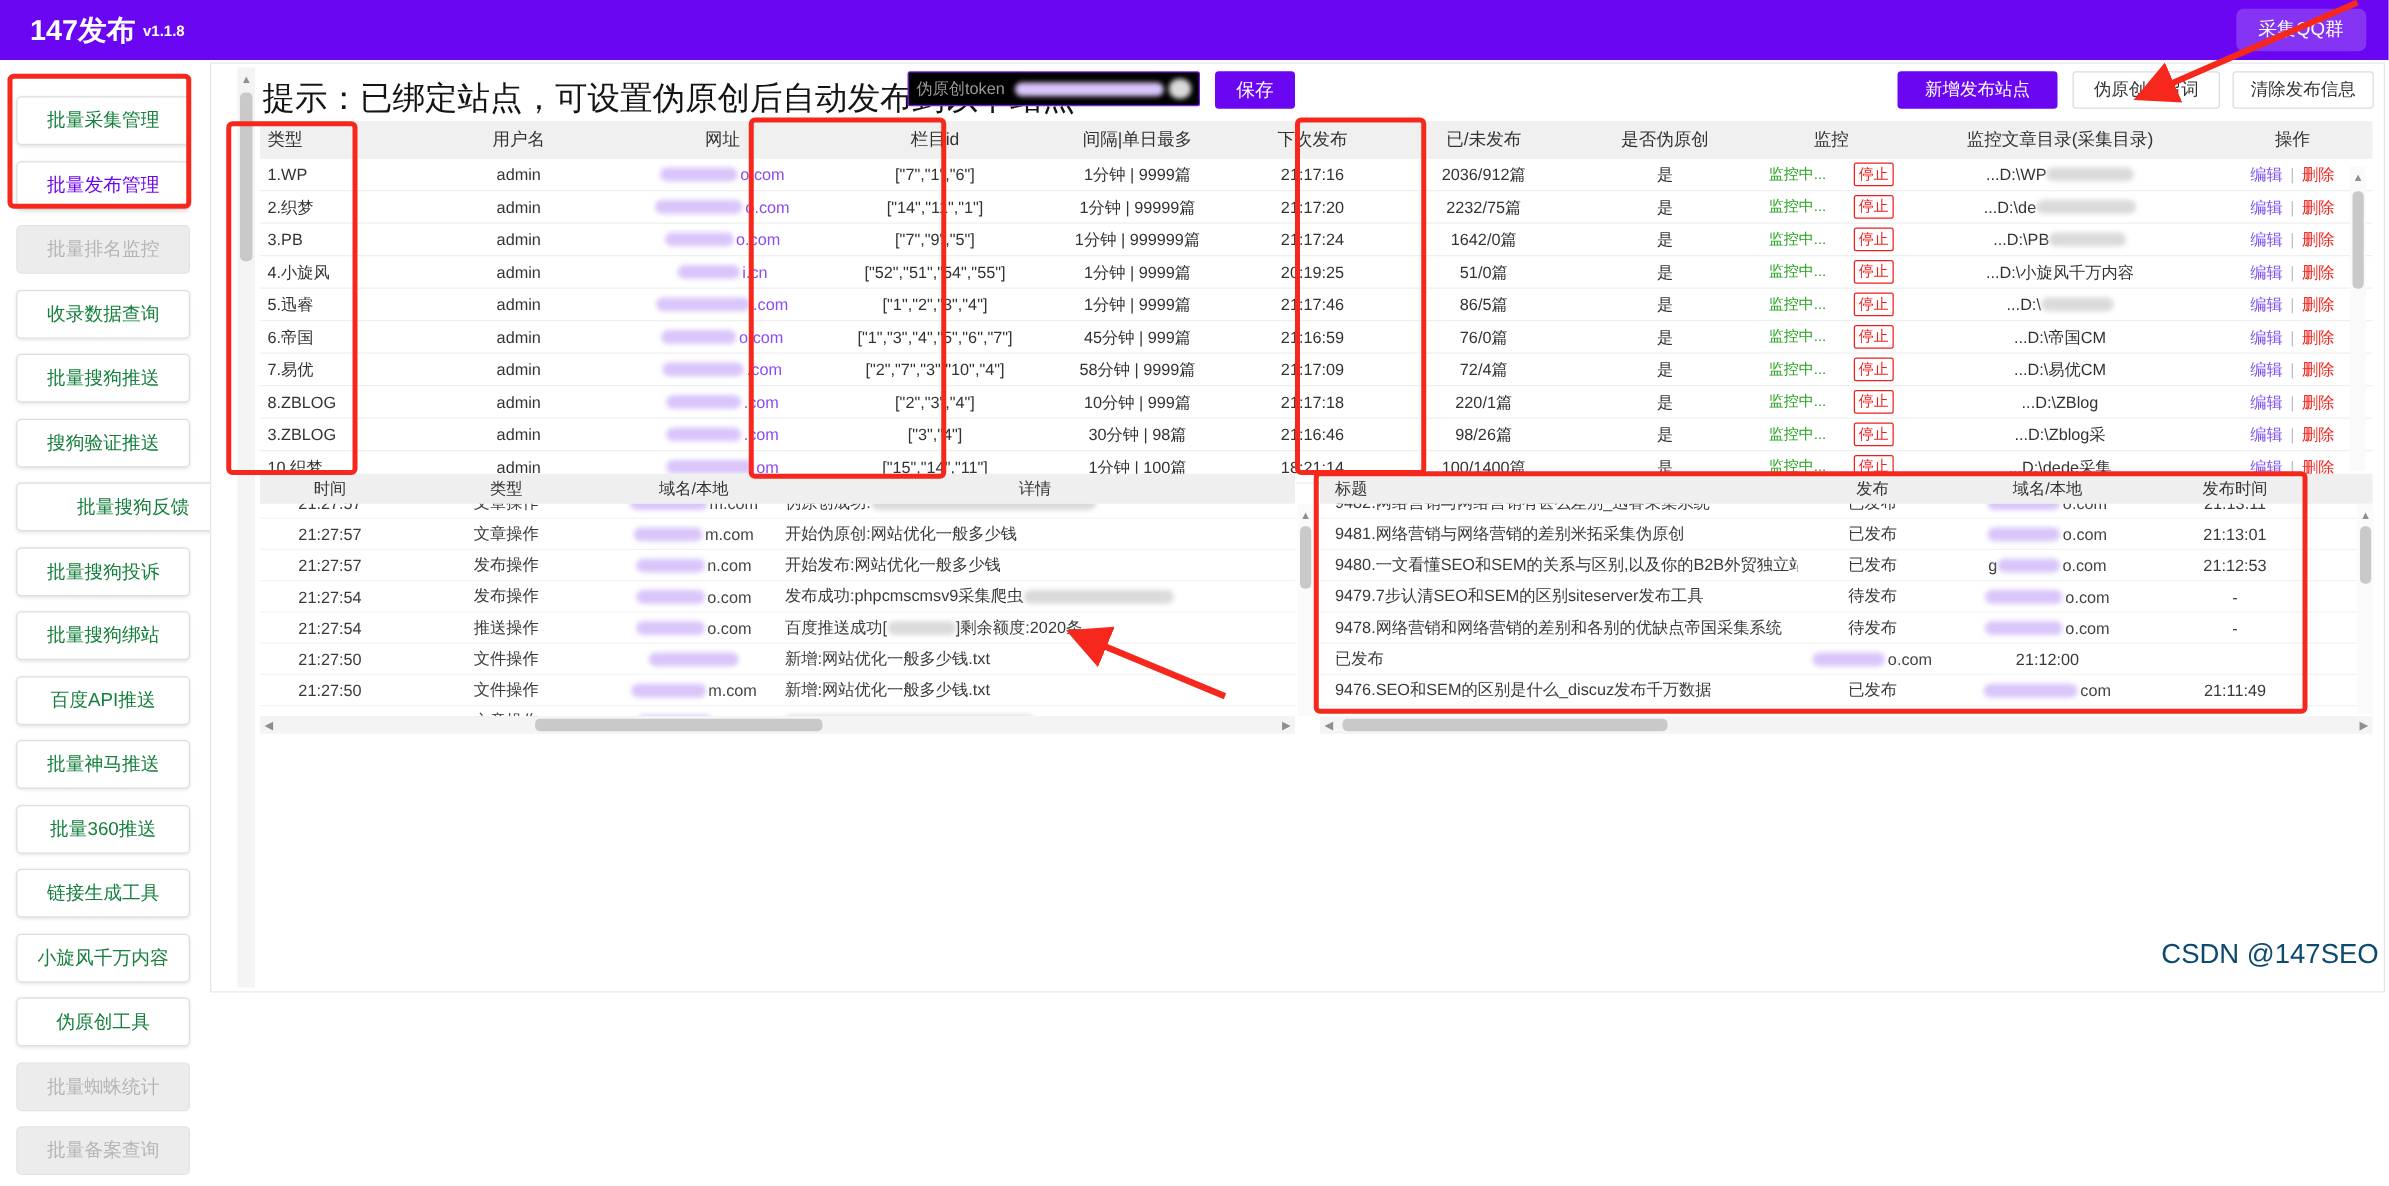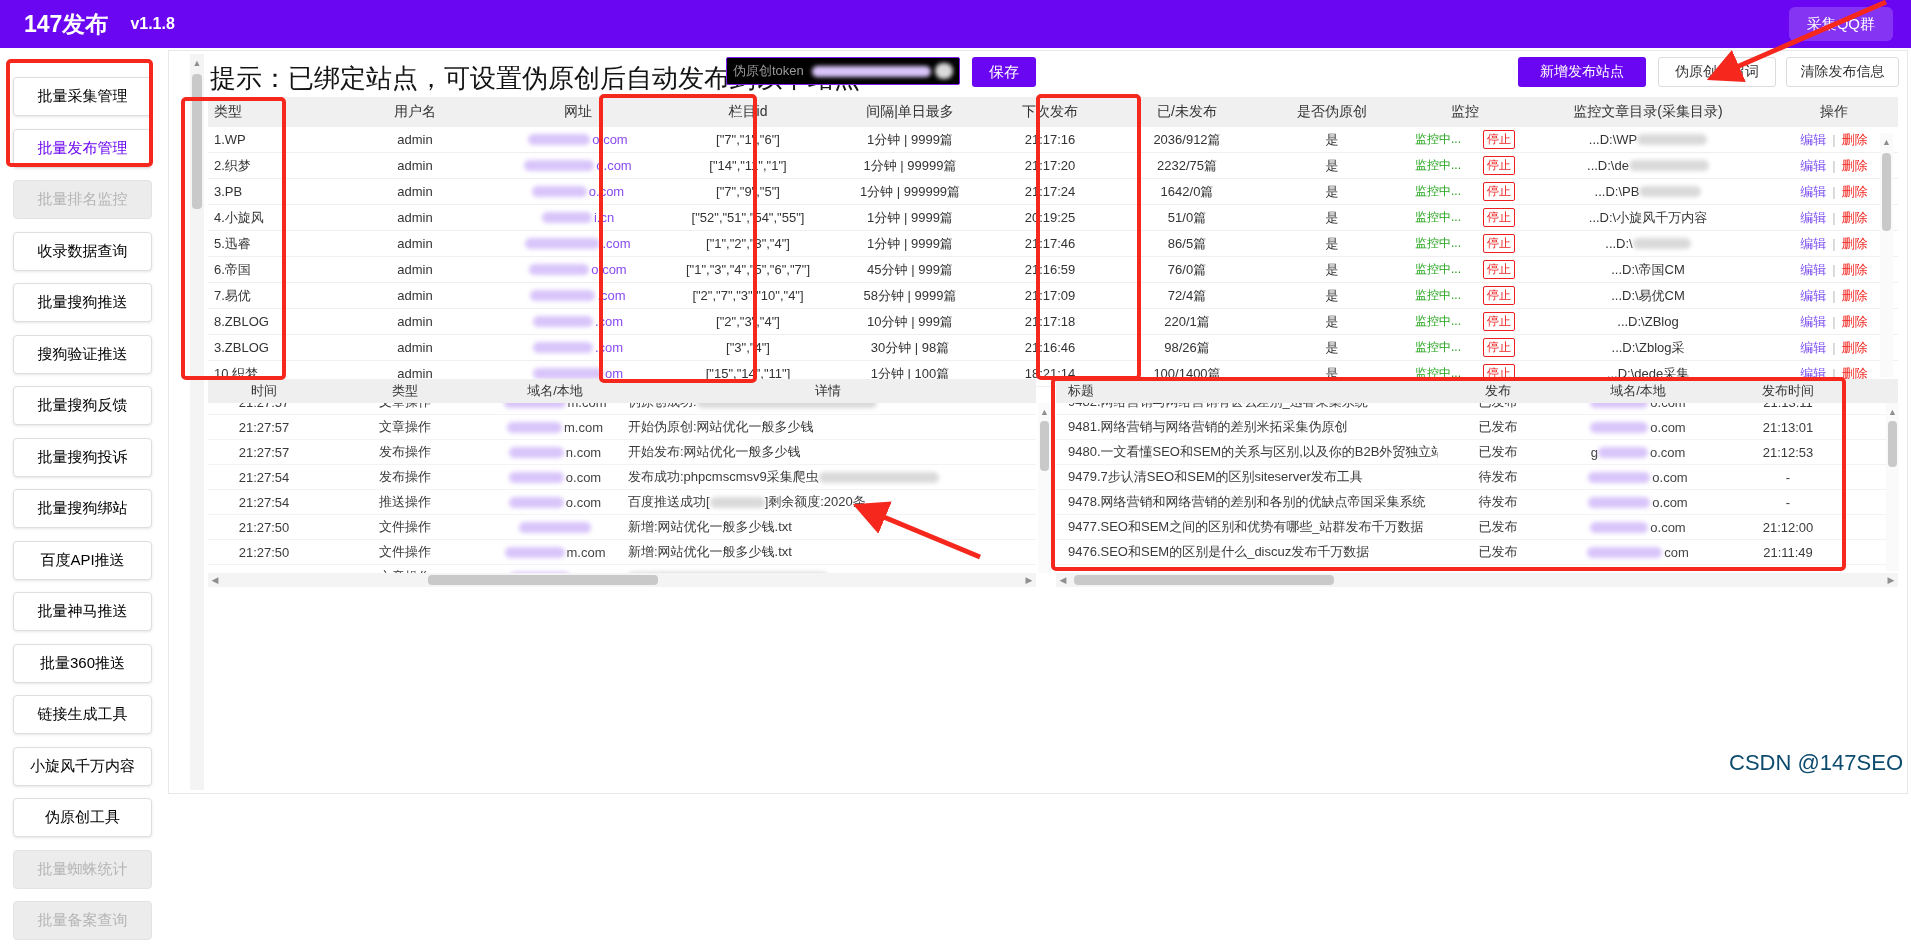--- a/index.html
+++ b/index.html
@@ -1,28 +1,28 @@
 <!DOCTYPE html>
 <html><head>
 <meta charset="utf-8">
 <style>
   html,body{margin:0;padding:0;background:#fff;}
   body{width:1911px;height:949px;position:relative;overflow:hidden;
        font-family:"Liberation Sans","DejaVu Sans",sans-serif;color:#333;}
   
   .topbar{position:absolute;left:0;top:0;width:1911px;height:48px;background:#6b06f2;}
   .brand{position:absolute;left:24px;top:9px;color:#fff;font-size:23px;font-weight:bold;}
-  .brand .ver{font-size:16px;margin-left:22px;vertical-align:3px;}
+  .brand .ver{font-size:12px;margin-left:6px;vertical-align:3px;}
   .qq-btn{position:absolute;right:18px;top:7px;height:34px;line-height:34px;padding:0 18px;
           background:#8534f4;border-radius:6px;color:#fff;font-size:15px;cursor:pointer;}
   
   .sidebar{position:absolute;left:0;top:48px;width:190px;height:901px;background:#fff;}
   .side-btn{position:absolute;left:13px;width:137px;height:37px;background:#fff;
             border:1px solid #dedede;border-radius:4px;box-shadow:0 1px 3px rgba(0,0,0,.10);
-            font-size:15px;color:#000000;display:flex;align-items:center;justify-content:center;cursor:pointer;}
+            font-size:15px;color:#15803d;display:flex;align-items:center;justify-content:center;cursor:pointer;}
   .side-btn.active{color:#6b06f2;}
   .side-btn.disabled{background:#ececec;color:#b5b5b5;border-color:#e3e3e3;box-shadow:none;cursor:default;}
   
   .card{position:absolute;left:168px;top:50px;width:1738px;height:742px;background:#fff;border:1px solid #e8e8e8;}
   
   .vsb{position:absolute;background:#f4f4f4;}
   .vsb .arr{position:absolute;left:0;width:100%;text-align:center;color:#8f8f8f;font-size:9px;line-height:14px;cursor:pointer;}
   .vsb .thumb{position:absolute;left:2px;right:2px;background:#c9c9c9;border-radius:4px;cursor:pointer;}
   .hsb{position:absolute;height:14px;background:#f4f4f4;}
   .hsb .arr{position:absolute;top:0;width:14px;text-align:center;color:#8f8f8f;font-size:9px;line-height:14px;cursor:pointer;}
@@ -86,21 +86,21 @@
   <div class="qq-btn">采集QQ群</div>
 </div>
 
 <div class="sidebar">
     <div class="side-btn normal" style="top: 29px;">批量采集管理</div>
     <div class="side-btn active" style="top: 80.5px;">批量发布管理</div>
     <div class="side-btn disabled" style="top: 132px;">批量排名监控</div>
     <div class="side-btn normal" style="top: 183.5px;">收录数据查询</div>
     <div class="side-btn normal" style="top: 235px;">批量搜狗推送</div>
     <div class="side-btn normal" style="top: 286.5px;">搜狗验证推送</div>
-    <div class="side-btn normal" style="top: 338px;">批量搜狗反馈</div>
+    <div class="side-btn normal" style="top: 338px; padding-left: 24px;">批量搜狗反馈</div>
     <div class="side-btn normal" style="top: 389.5px;">批量搜狗投诉</div>
     <div class="side-btn normal" style="top: 441px;">批量搜狗绑站</div>
     <div class="side-btn normal" style="top: 492.5px;">百度API推送</div>
     <div class="side-btn normal" style="top: 544px;">批量神马推送</div>
     <div class="side-btn normal" style="top: 595.5px;">批量360推送</div>
     <div class="side-btn normal" style="top: 647px;">链接生成工具</div>
     <div class="side-btn normal" style="top: 698.5px;">小旋风千万内容</div>
     <div class="side-btn normal" style="top: 750px;">伪原创工具</div>
     <div class="side-btn disabled" style="top: 801.5px;">批量蜘蛛统计</div>
     <div class="side-btn disabled" style="top: 853px;">批量备案查询</div>
@@ -517,21 +517,20 @@
         <div class="td">9478.网络营销和网络营销的差别和各别的优缺点帝国采集系统</div>
         <div class="td">待发布</div>
         <div class="td">
           <span class="blur p" style="width: 62px;"></span>
           <span class="dom-sfx">o.com</span>
         </div>
         <div class="td">-</div>
         <div class="td"></div>
       </div>
       <div class="prow rp-grid">
-        <div class="td">9477.SEO和SEM之间的区别和优势有哪些_站群发布千万数据</div>
         <div class="td">已发布</div>
         <div class="td">
           <span class="blur p" style="width: 58px;"></span>
           <span class="dom-sfx">o.com</span>
         </div>
         <div class="td">21:12:00</div>
         <div class="td"></div>
       </div>
       <div class="prow rp-grid">
         <div class="td">9476.SEO和SEM的区别是什么_discuz发布千万数据</div>

